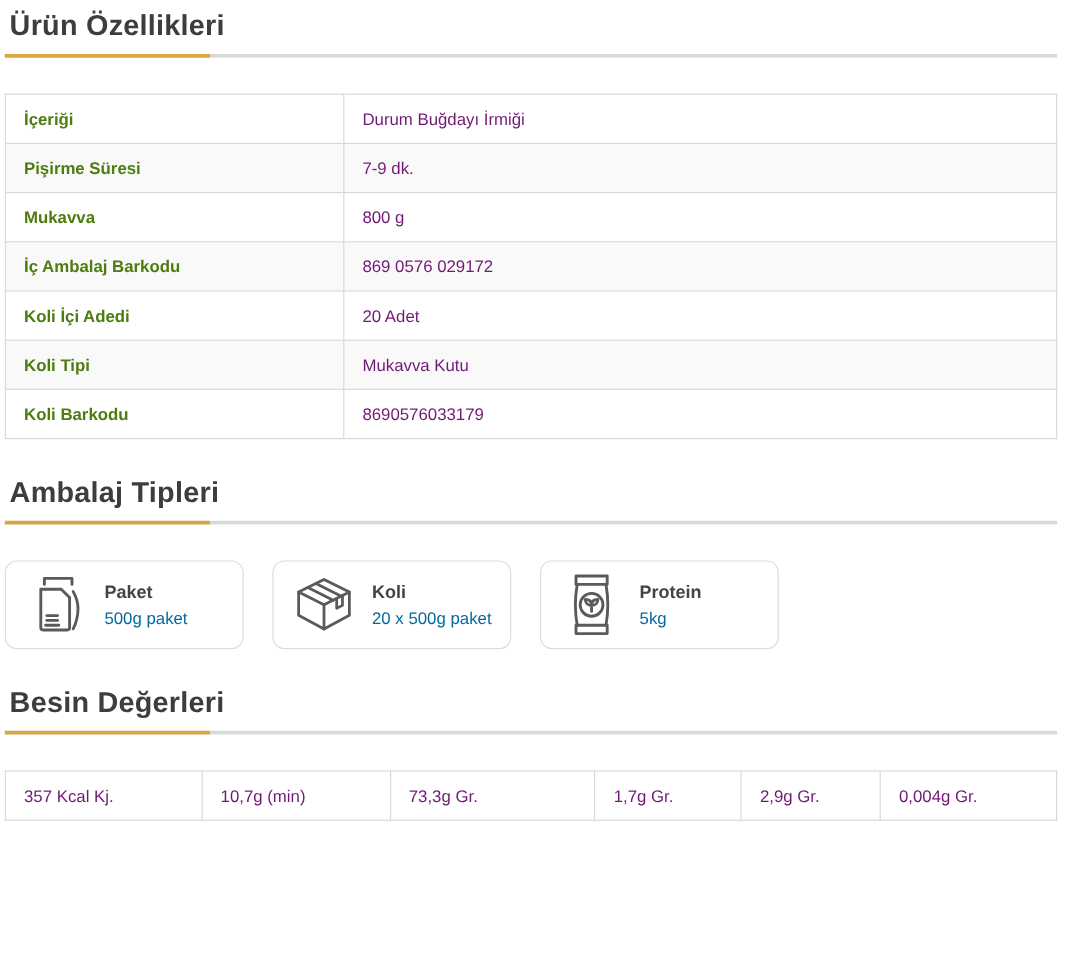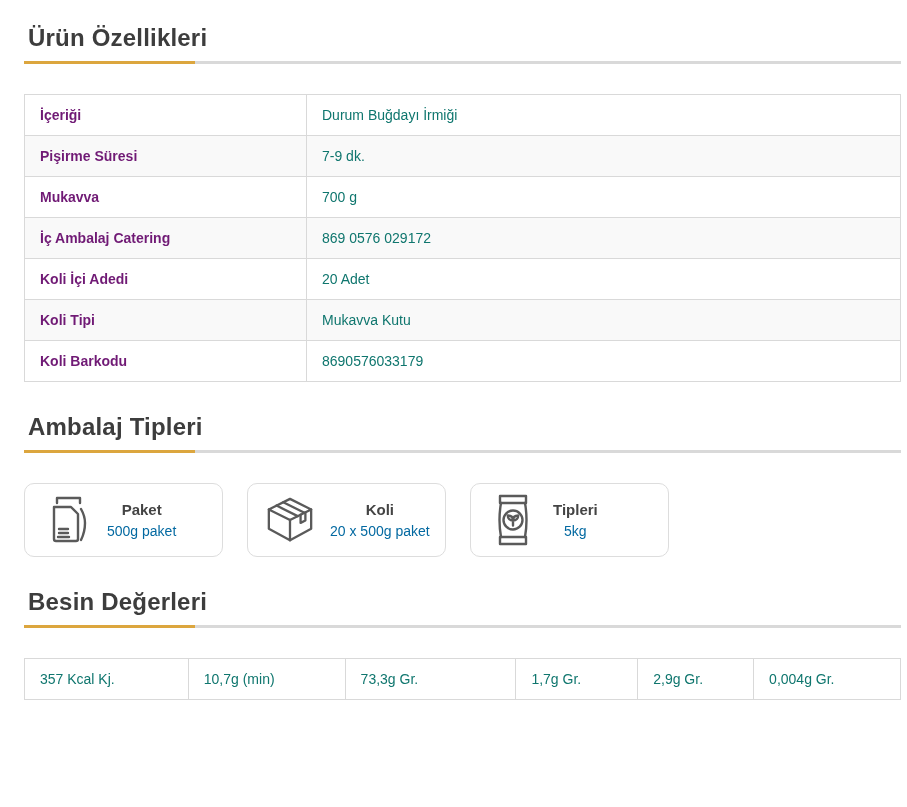--- a/index.html
+++ b/index.html
@@ -7,22 +7,22 @@
   body {
     width: 907px;
     height: 807px;
     background: #ffffff;
     font-family: "Liberation Sans", sans-serif;
     color: #4a4a4a;
     overflow: hidden;
   }
   .container {
     width: 877px;
-    margin-left: 24px;
-    padding-top: 24px;
+    margin-left: 4px;
+    padding-top: 8px;
   }
   .section { margin-top: 31px; }
   .section:first-child { margin-top: 0; }
 
   .section-title {
     font-size: 24px;
     font-weight: 700;
     color: #3d3d3d;
     margin: 0 0 9px 4px;
     letter-spacing: 0.2px;
@@ -47,45 +47,44 @@
     font-size: 14px;
   }
   table.data-table th,
   table.data-table td {
     border: 1px solid #d9d9d9;
     padding: 12px 15px;
     text-align: left;
     vertical-align: middle;
   }
   table.data-table th {
+    color: #4d7c0f;
+    font-weight: 700;
+  }
+  table.data-table td {
     color: #701a75;
-    font-weight: 700;
-  }
-  table.data-table td {
-    color: #0f766e;
     font-weight: 400;
   }
   table.spec-table th { width: 282px; }
   table.data-table tr:nth-child(even) { background: #f9f9f9; }
 
   
   .cards {
     display: flex;
     gap: 24px;
   }
   .card {
     width: 199px;
     height: 74px;
     border: 1px solid #dddddd;
     border-radius: 10px;
     background: #ffffff;
     display: flex;
     align-items: center;
     padding-left: 17px;
-    text-align: center;
   }
   .card .icon {
     width: 50px;
     height: 54px;
     flex: 0 0 auto;
     display: flex;
     align-items: center;
     justify-content: center;
   }
   .card .icon svg {
@@ -123,24 +122,24 @@
         <tr>
           <th>İçeriği</th>
           <td>Durum Buğdayı İrmiği</td>
         </tr>
         <tr>
           <th>Pişirme Süresi</th>
           <td>7-9 dk.</td>
         </tr>
         <tr>
           <th>Mukavva</th>
-          <td>700 g</td>
-        </tr>
-        <tr>
-          <th>İç Ambalaj Catering</th>
+          <td>800 g</td>
+        </tr>
+        <tr>
+          <th>İç Ambalaj Barkodu</th>
           <td>869 0576 029172</td>
         </tr>
         <tr>
           <th>Koli İçi Adedi</th>
           <td>20 Adet</td>
         </tr>
         <tr>
           <th>Koli Tipi</th>
           <td>Mukavva Kutu</td>
         </tr>
@@ -195,21 +194,21 @@
         <span class="icon">
           <svg width="44" height="56" viewBox="0 0 44 56">
             <path d="M9 4 H35 V11 H9 Z"></path>
             <path d="M10 11 Q7 28 10 45 M34 11 Q37 28 34 45"></path>
             <path d="M9 45 H35 V52 H9 Z"></path>
             <circle cx="22" cy="28" r="9.5"></circle>
             <path d="M22 33.5 V28.5 M22 28.5 C18.5 28.5 16.8 26 16.8 23.5 C19.8 23.5 22 25 22 28.5 M22 28.5 C25.5 28.5 27.2 26 27.2 23.5 C24.2 23.5 22 25 22 28.5"></path>
           </svg>
         </span>
         <div class="card-text">
-          <div class="card-title">Tipleri</div>
+          <div class="card-title">Protein</div>
           <div class="card-subtitle">5kg</div>
         </div>
       </div>
 
     </div>
   </div>
 
   <div class="section">
     <h2 class="section-title">Besin Değerleri</h2>
     <div class="rule">

